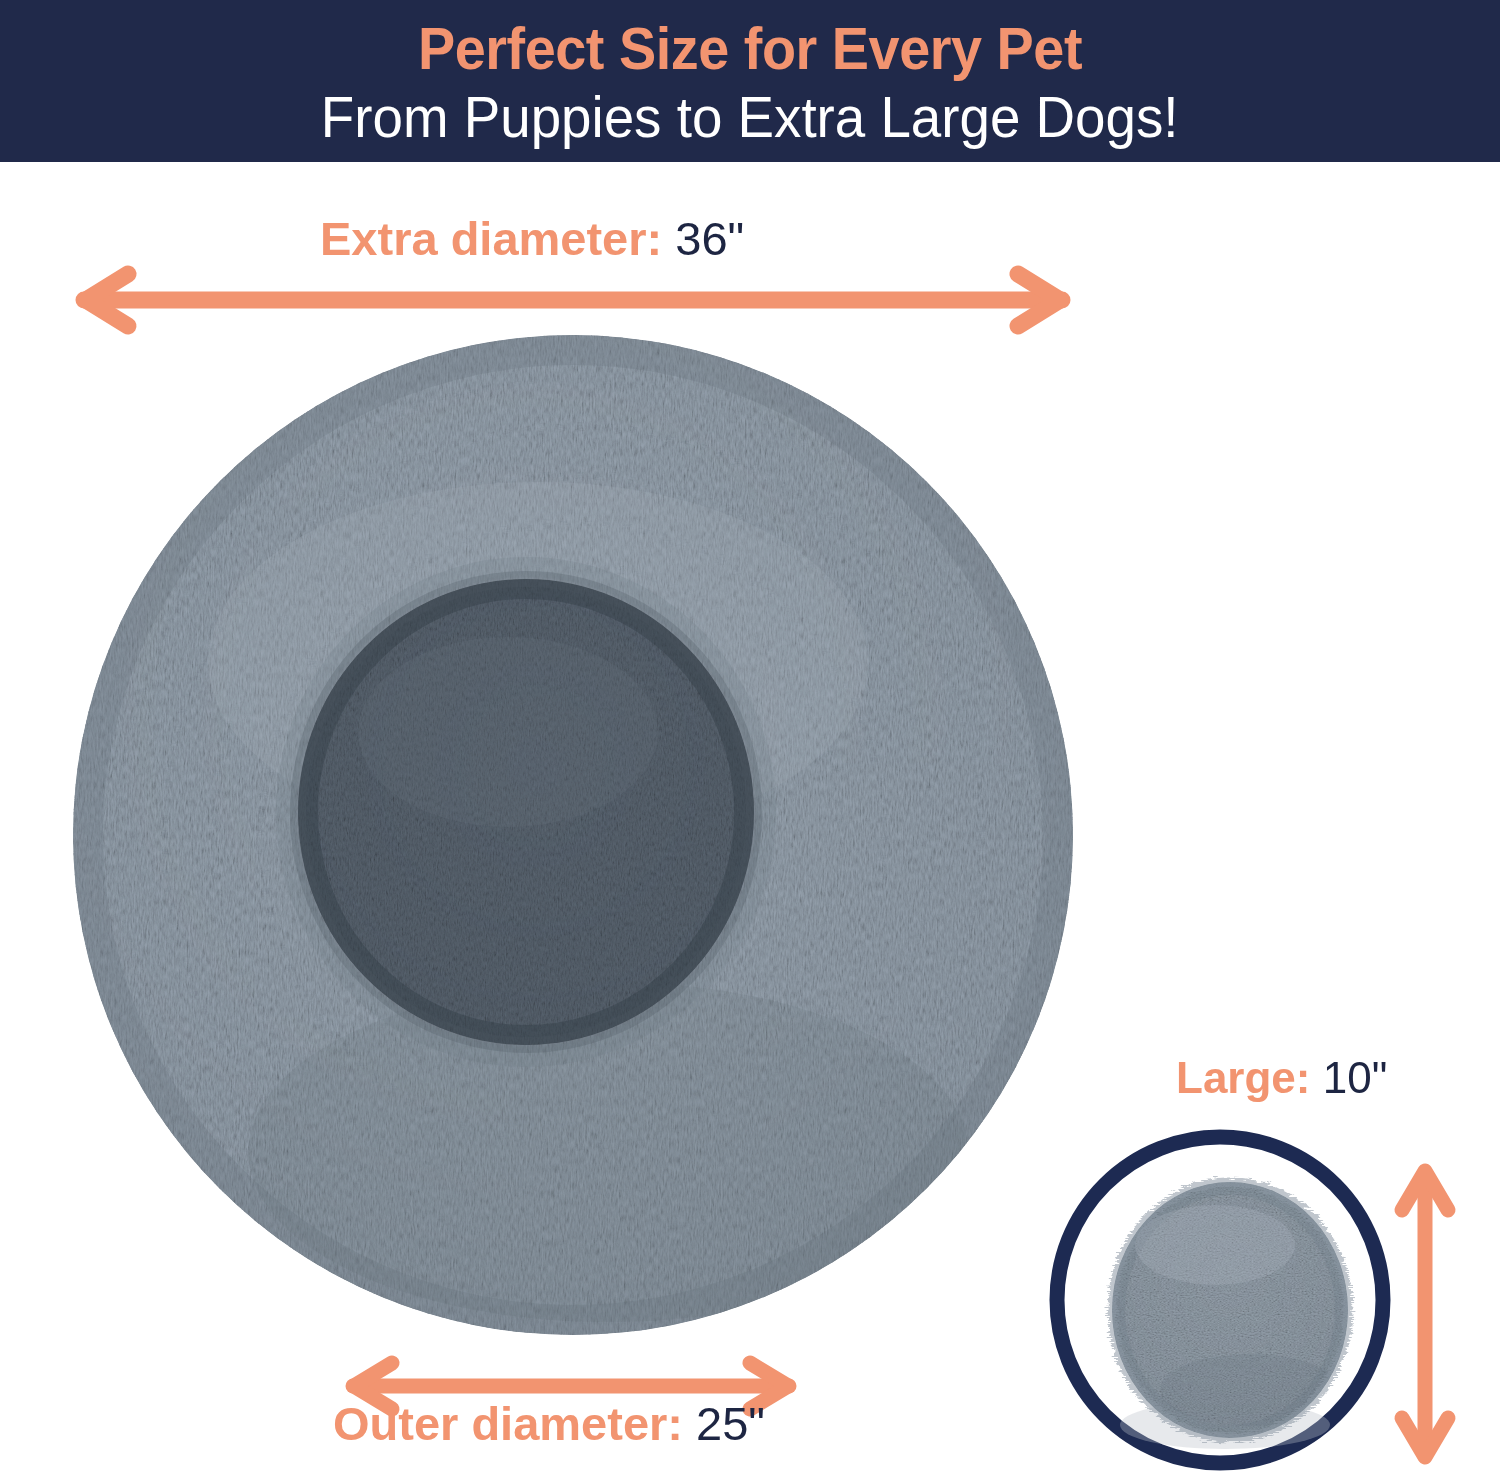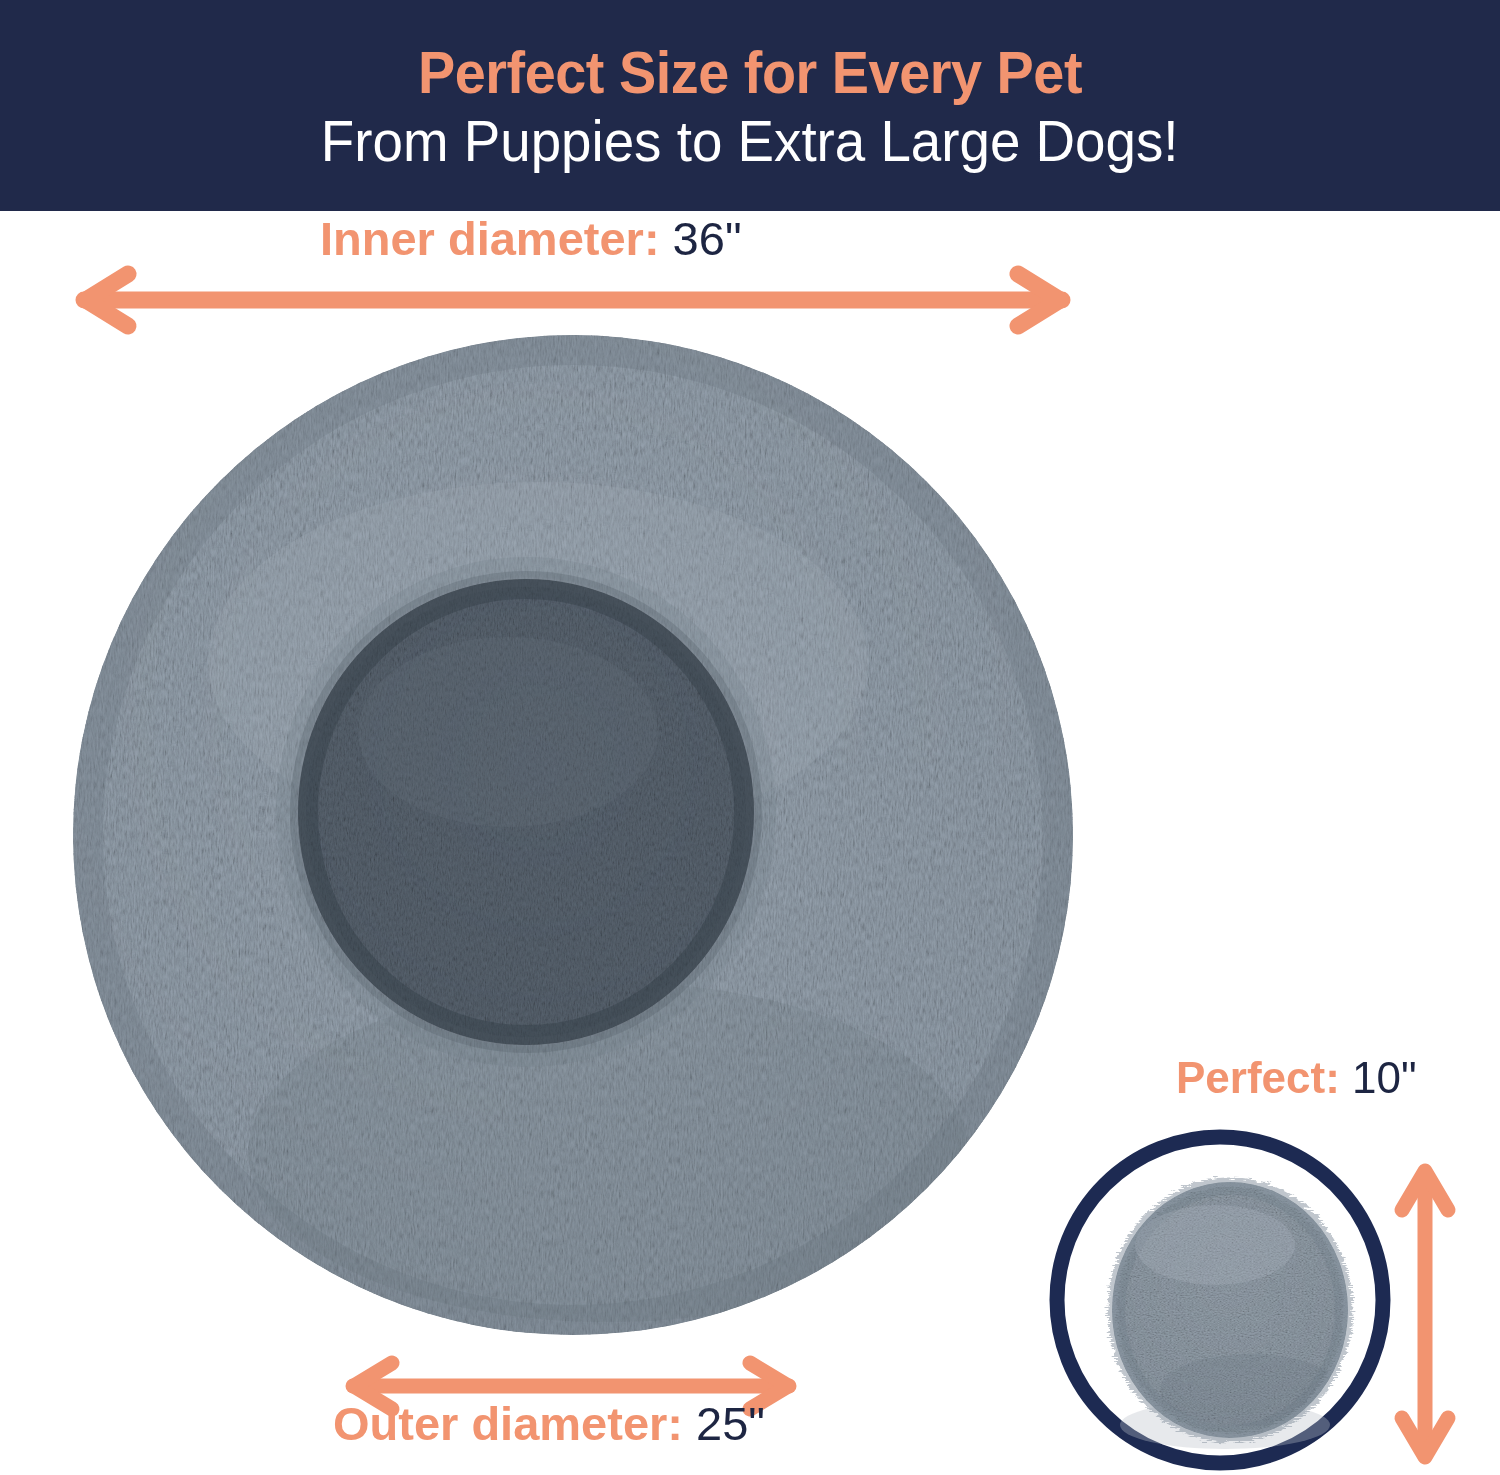--- a/index.html
+++ b/index.html
@@ -18,21 +18,21 @@
     background: #ffffff;
     overflow: hidden;
   }
 
   
   .banner {
     position: absolute;
     left: 0;
     top: 0;
     width: 1500px;
-    height: 211px;
+    height: 162px;
     background: #20294a;
     display: flex;
     flex-direction: column;
     align-items: center;
     justify-content: center;
     box-sizing: border-box;
     padding-top: 4px;
   }
   .banner-line1 {
     color: #F29470;
@@ -112,21 +112,21 @@
 <body>
 
 <div id="infographic">
 
   <div class="banner">
     <div class="banner-line1">Perfect Size for Every Pet</div>
     <div class="banner-line2">From Puppies to Extra Large Dogs!</div>
   </div>
 
   <div class="dim-label" id="outer-label">
-    <span class="lbl">Inner diameter:</span>
+    <span class="lbl">Extra diameter:</span>
     <span class="val">36"</span>
   </div>
 
   <svg class="arrow-svg" id="outer-arrow" width="1006" height="64" viewBox="0 0 1006 64">
     <g fill="none" stroke="#F29470" stroke-width="17" stroke-linecap="round" stroke-linejoin="round">
       <line x1="14" y1="32" x2="992" y2="32"></line>
       <polyline points="58,6 16,32 58,58"></polyline>
       <polyline points="948,6 990,32 948,58"></polyline>
     </g>
   </svg>
@@ -220,21 +220,21 @@
       <polyline points="410,5 448,28 410,51"></polyline>
     </g>
   </svg>
 
   <div class="dim-label" id="inner-label">
     <span class="lbl">Outer diameter:</span>
     <span class="val">25"</span>
   </div>
 
   <div class="dim-label" id="height-label">
-    <span class="lbl">Perfect:</span>
+    <span class="lbl">Large:</span>
     <span class="val">10"</span>
   </div>
 
   <div id="inset-group">
     <svg viewBox="0 0 350 350" xmlns="http://www.w3.org/2000/svg">
       <defs>
         <radialGradient id="sideGrad" cx="50%" cy="36%" r="70%">
           <stop offset="0%" stop-color="#a8b3be"></stop>
           <stop offset="50%" stop-color="#96a2ad"></stop>
           <stop offset="85%" stop-color="#808c99"></stop>

